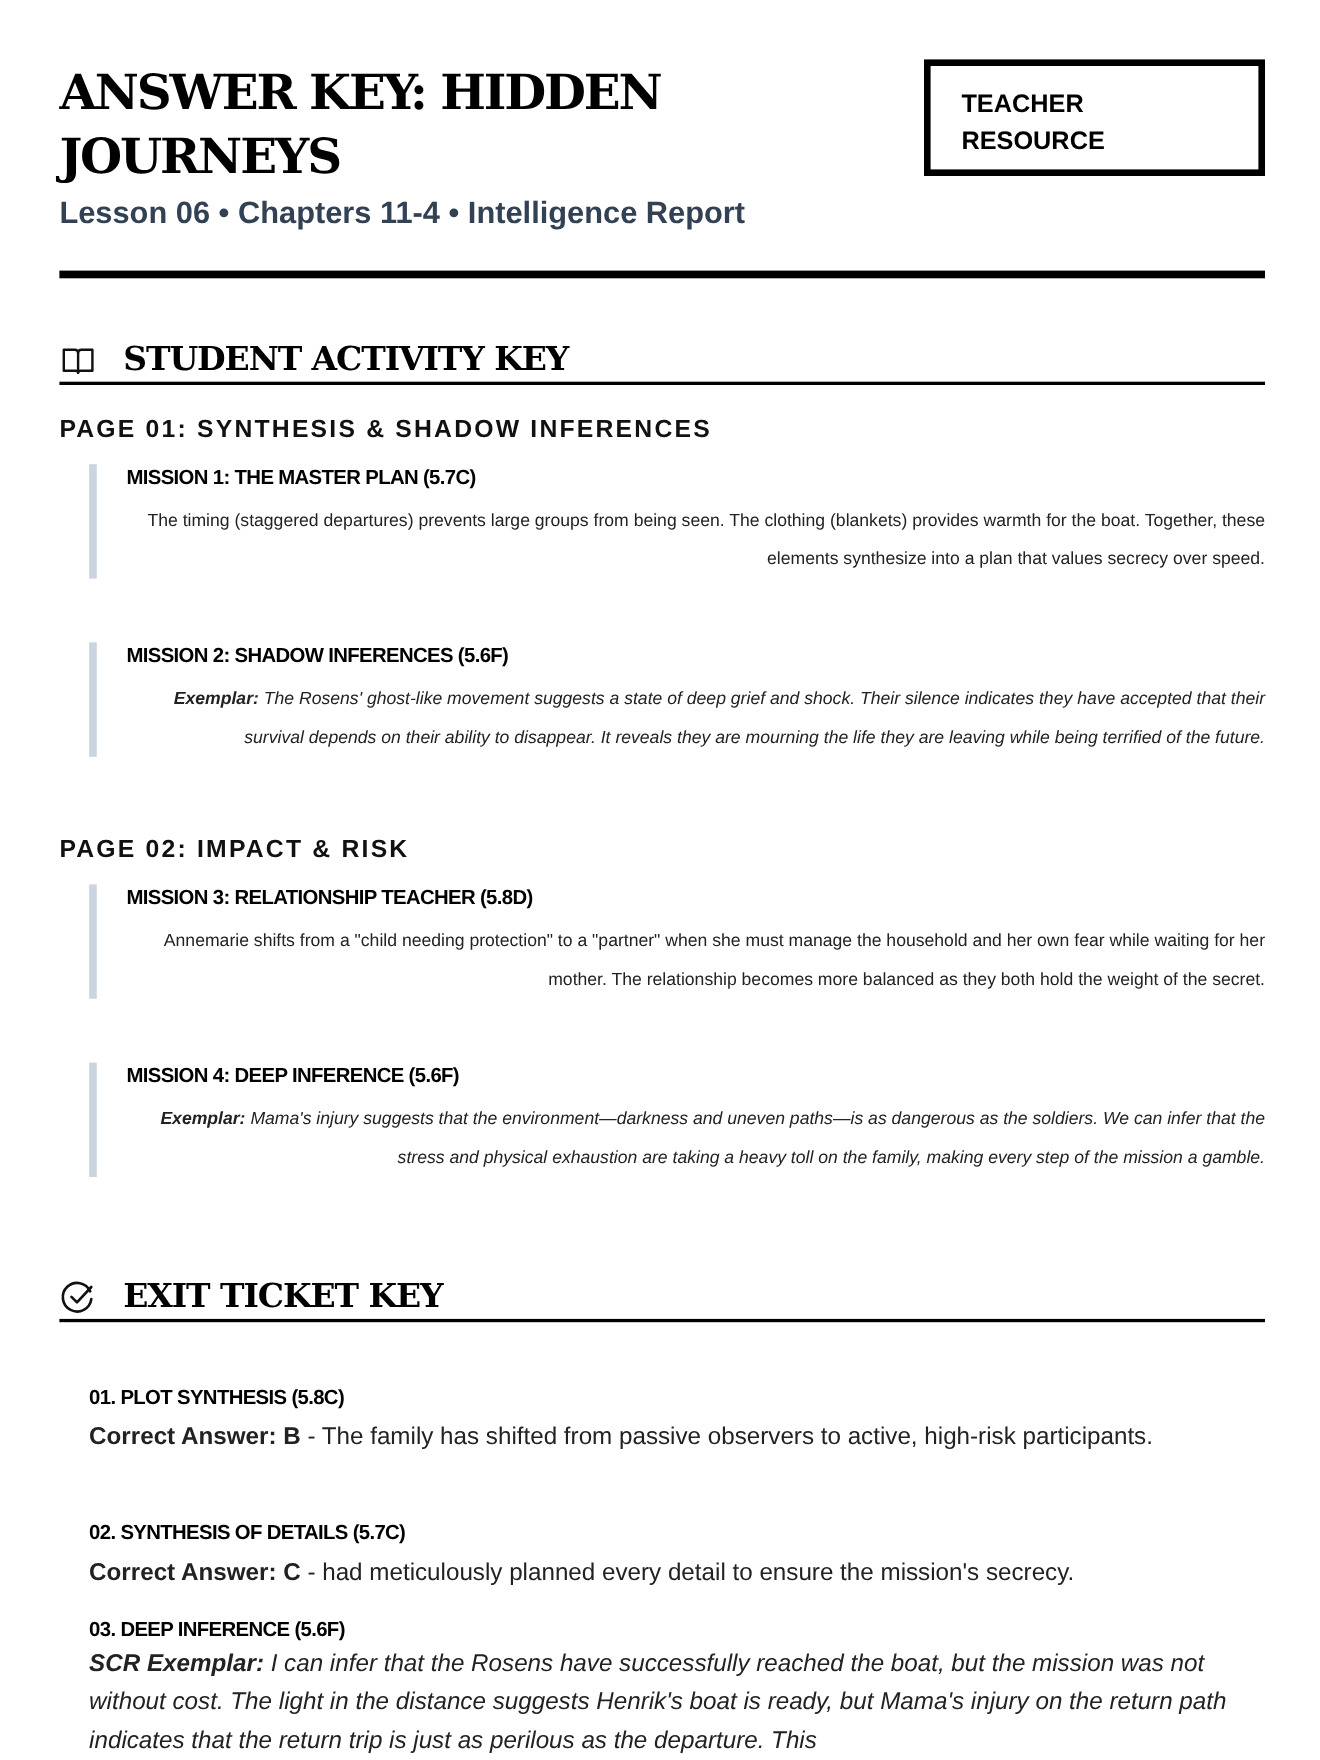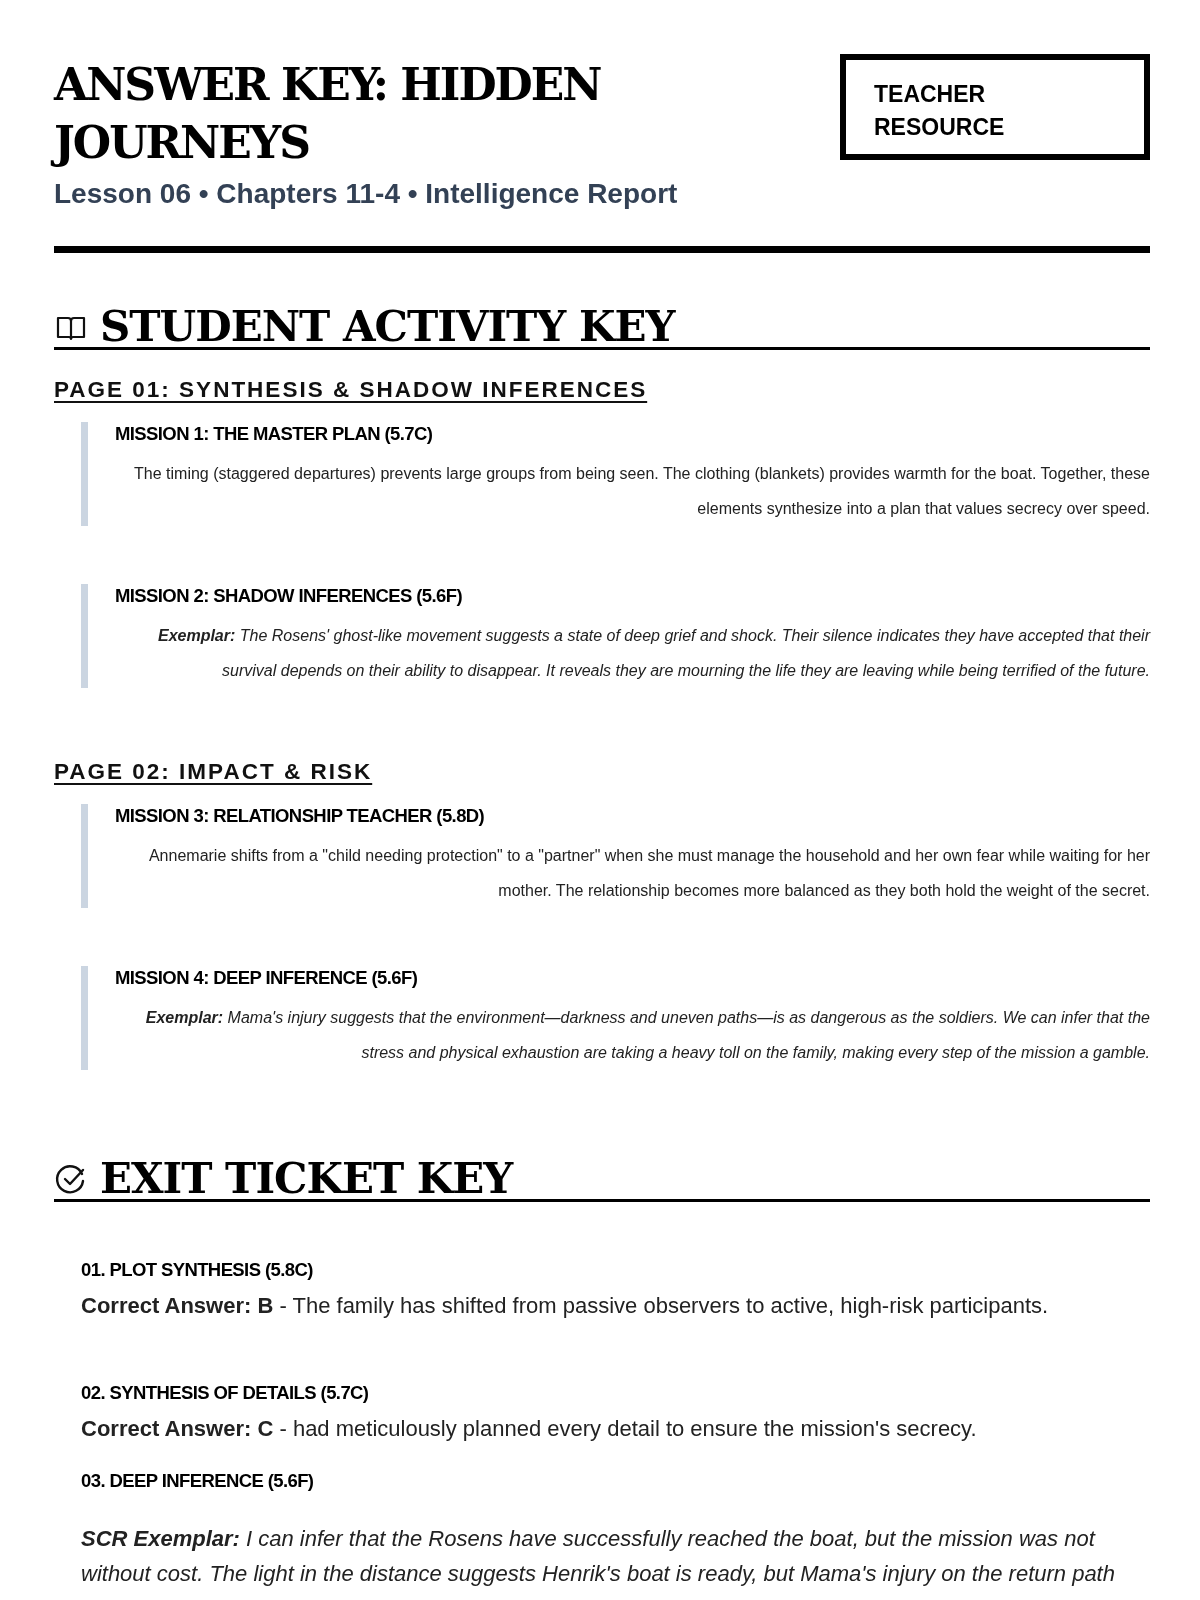--- a/index.html
+++ b/index.html
@@ -29,27 +29,27 @@
   }
   .header-rule { position: absolute; left: 0; top: 246px; width: 1096px; height: 7px; background: #000; }
 
   
   .section-head {
     position: absolute; left: 0; width: 1096px;
     display: flex; align-items: center; border-bottom: 3px solid #000;
   }
   .section-head .icon { width: 34px; height: 34px; margin-right: 12px; display: inline-block; }
   .section-title {
-    font-family: "DejaVu Serif", serif; font-weight: bold; font-size: 42px; letter-spacing: -1px; color: #000;
+    font-family: "DejaVu Serif", serif; font-weight: bold; font-size: 30px; letter-spacing: -1px; color: #000; margin-left: 12px;
   }
 
   .page-label {
     position: absolute; left: 0;
     font-family: "Liberation Sans", sans-serif; font-weight: bold; font-size: 22.5px;
-    letter-spacing: 2px; text-decoration: underline; text-underline-offset: 4px; color: #111;
+    letter-spacing: 2px; text-underline-offset: 4px; color: #111;
   }
 
   .mission {
     position: absolute; left: 27px; width: 1069px;
     border-left: 7px solid #cbd5e1; padding-left: 27px;
   }
   .mission-title {
     font-family: "Liberation Sans", sans-serif; font-weight: bold; font-size: 18.5px;
     letter-spacing: -0.6px; color: #000; line-height: 24px; margin-bottom: 10px;
   }
@@ -129,17 +129,17 @@
     <div class="ticket-title">01. PLOT SYNTHESIS (5.8C)</div>
     <div class="ticket-body"><span class="lead">Correct Answer: B</span><span> - The family has shifted from passive observers to active, high-risk participants.</span></div>
   </div>
 
   <div class="ticket" style="top:1381px;">
     <div class="ticket-title">02. SYNTHESIS OF DETAILS (5.7C)</div>
     <div class="ticket-body"><span class="lead">Correct Answer: C</span><span> - had meticulously planned every detail to ensure the mission's secrecy.</span></div>
   </div>
 
   <div class="ticket" style="top:1469px;">
-    <div class="ticket-title" style="margin-bottom:28px;">03. DEEP INFERENCE (5.6F)</div>
+    <div class="ticket-title" style="margin-bottom:1px;">03. DEEP INFERENCE (5.6F)</div>
     <div class="ticket-body italic"><span class="lead">SCR Exemplar:</span><span> I can infer that the Rosens have successfully reached the boat, but the mission was not without cost. The light in the distance suggests Henrik's boat is ready, but Mama's injury on the return path indicates that the return trip is just as perilous as the departure. This</span></div>
   </div>
 
 </div>
 
 </body></html>

